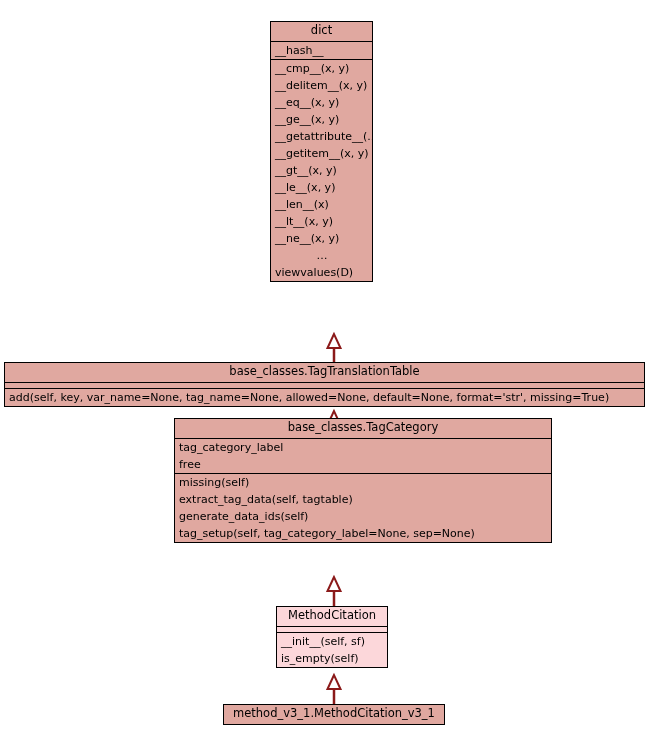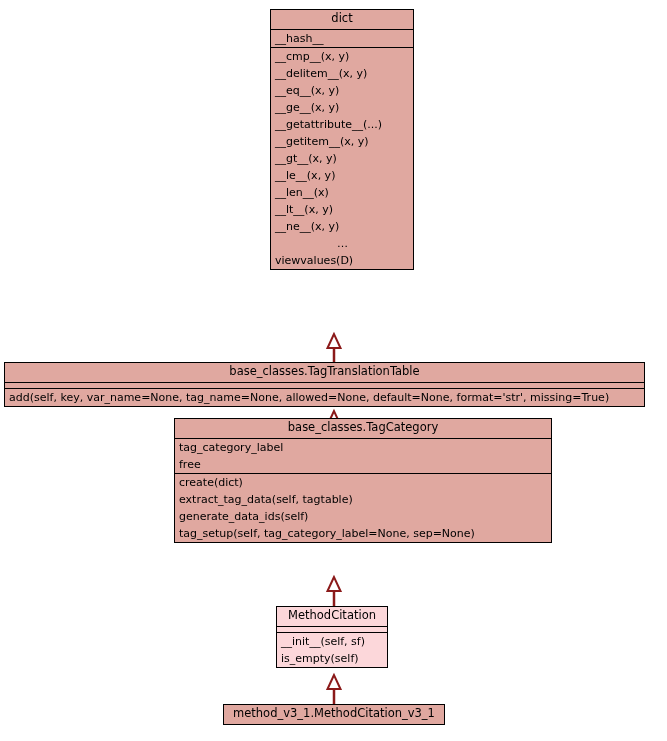--- a/index.html
+++ b/index.html
@@ -92,21 +92,21 @@
     </svg>
   </div>
 
   <div class="edge" style="left:326px; top:673px; width:16px; height:32px;">
     <svg width="16" height="32" viewBox="0 0 16 32">
       <line x1="8" y1="32" x2="8" y2="16" stroke="#8b1a1a" stroke-width="2.5"></line>
       <polygon points="8,2 1.5,16 14.5,16" fill="#ffffff" stroke="#8b1a1a" stroke-width="2"></polygon>
     </svg>
   </div>
 
-  <div class="uml-box" style="left:270px; top:9px; width:144px;">
+  <div class="uml-box" style="left:270px; top:21px; width:103px;">
     <div class="uml-title">dict</div>
     <div class="uml-section">
       <div class="uml-row">__hash__</div>
     </div>
     <div class="uml-section">
       <div class="uml-row">__cmp__(x, y)</div>
       <div class="uml-row">__delitem__(x, y)</div>
       <div class="uml-row">__eq__(x, y)</div>
       <div class="uml-row">__ge__(x, y)</div>
       <div class="uml-row">__getattribute__(...)</div>
@@ -129,21 +129,21 @@
     </div>
   </div>
 
   <div class="uml-box" style="left:174px; top:418px; width:378px;">
     <div class="uml-title">base_classes.TagCategory</div>
     <div class="uml-section">
       <div class="uml-row">tag_category_label</div>
       <div class="uml-row">free</div>
     </div>
     <div class="uml-section">
-      <div class="uml-row">create(dict)</div>
+      <div class="uml-row">missing(self)</div>
       <div class="uml-row">extract_tag_data(self, tagtable)</div>
       <div class="uml-row">generate_data_ids(self)</div>
       <div class="uml-row">tag_setup(self, tag_category_label=None, sep=None)</div>
     </div>
   </div>
 
   <div class="uml-box variant-highlight" style="left:276px; top:606px; width:112px;">
     <div class="uml-title">MethodCitation</div>
     <div class="uml-section empty"></div>
     <div class="uml-section">

